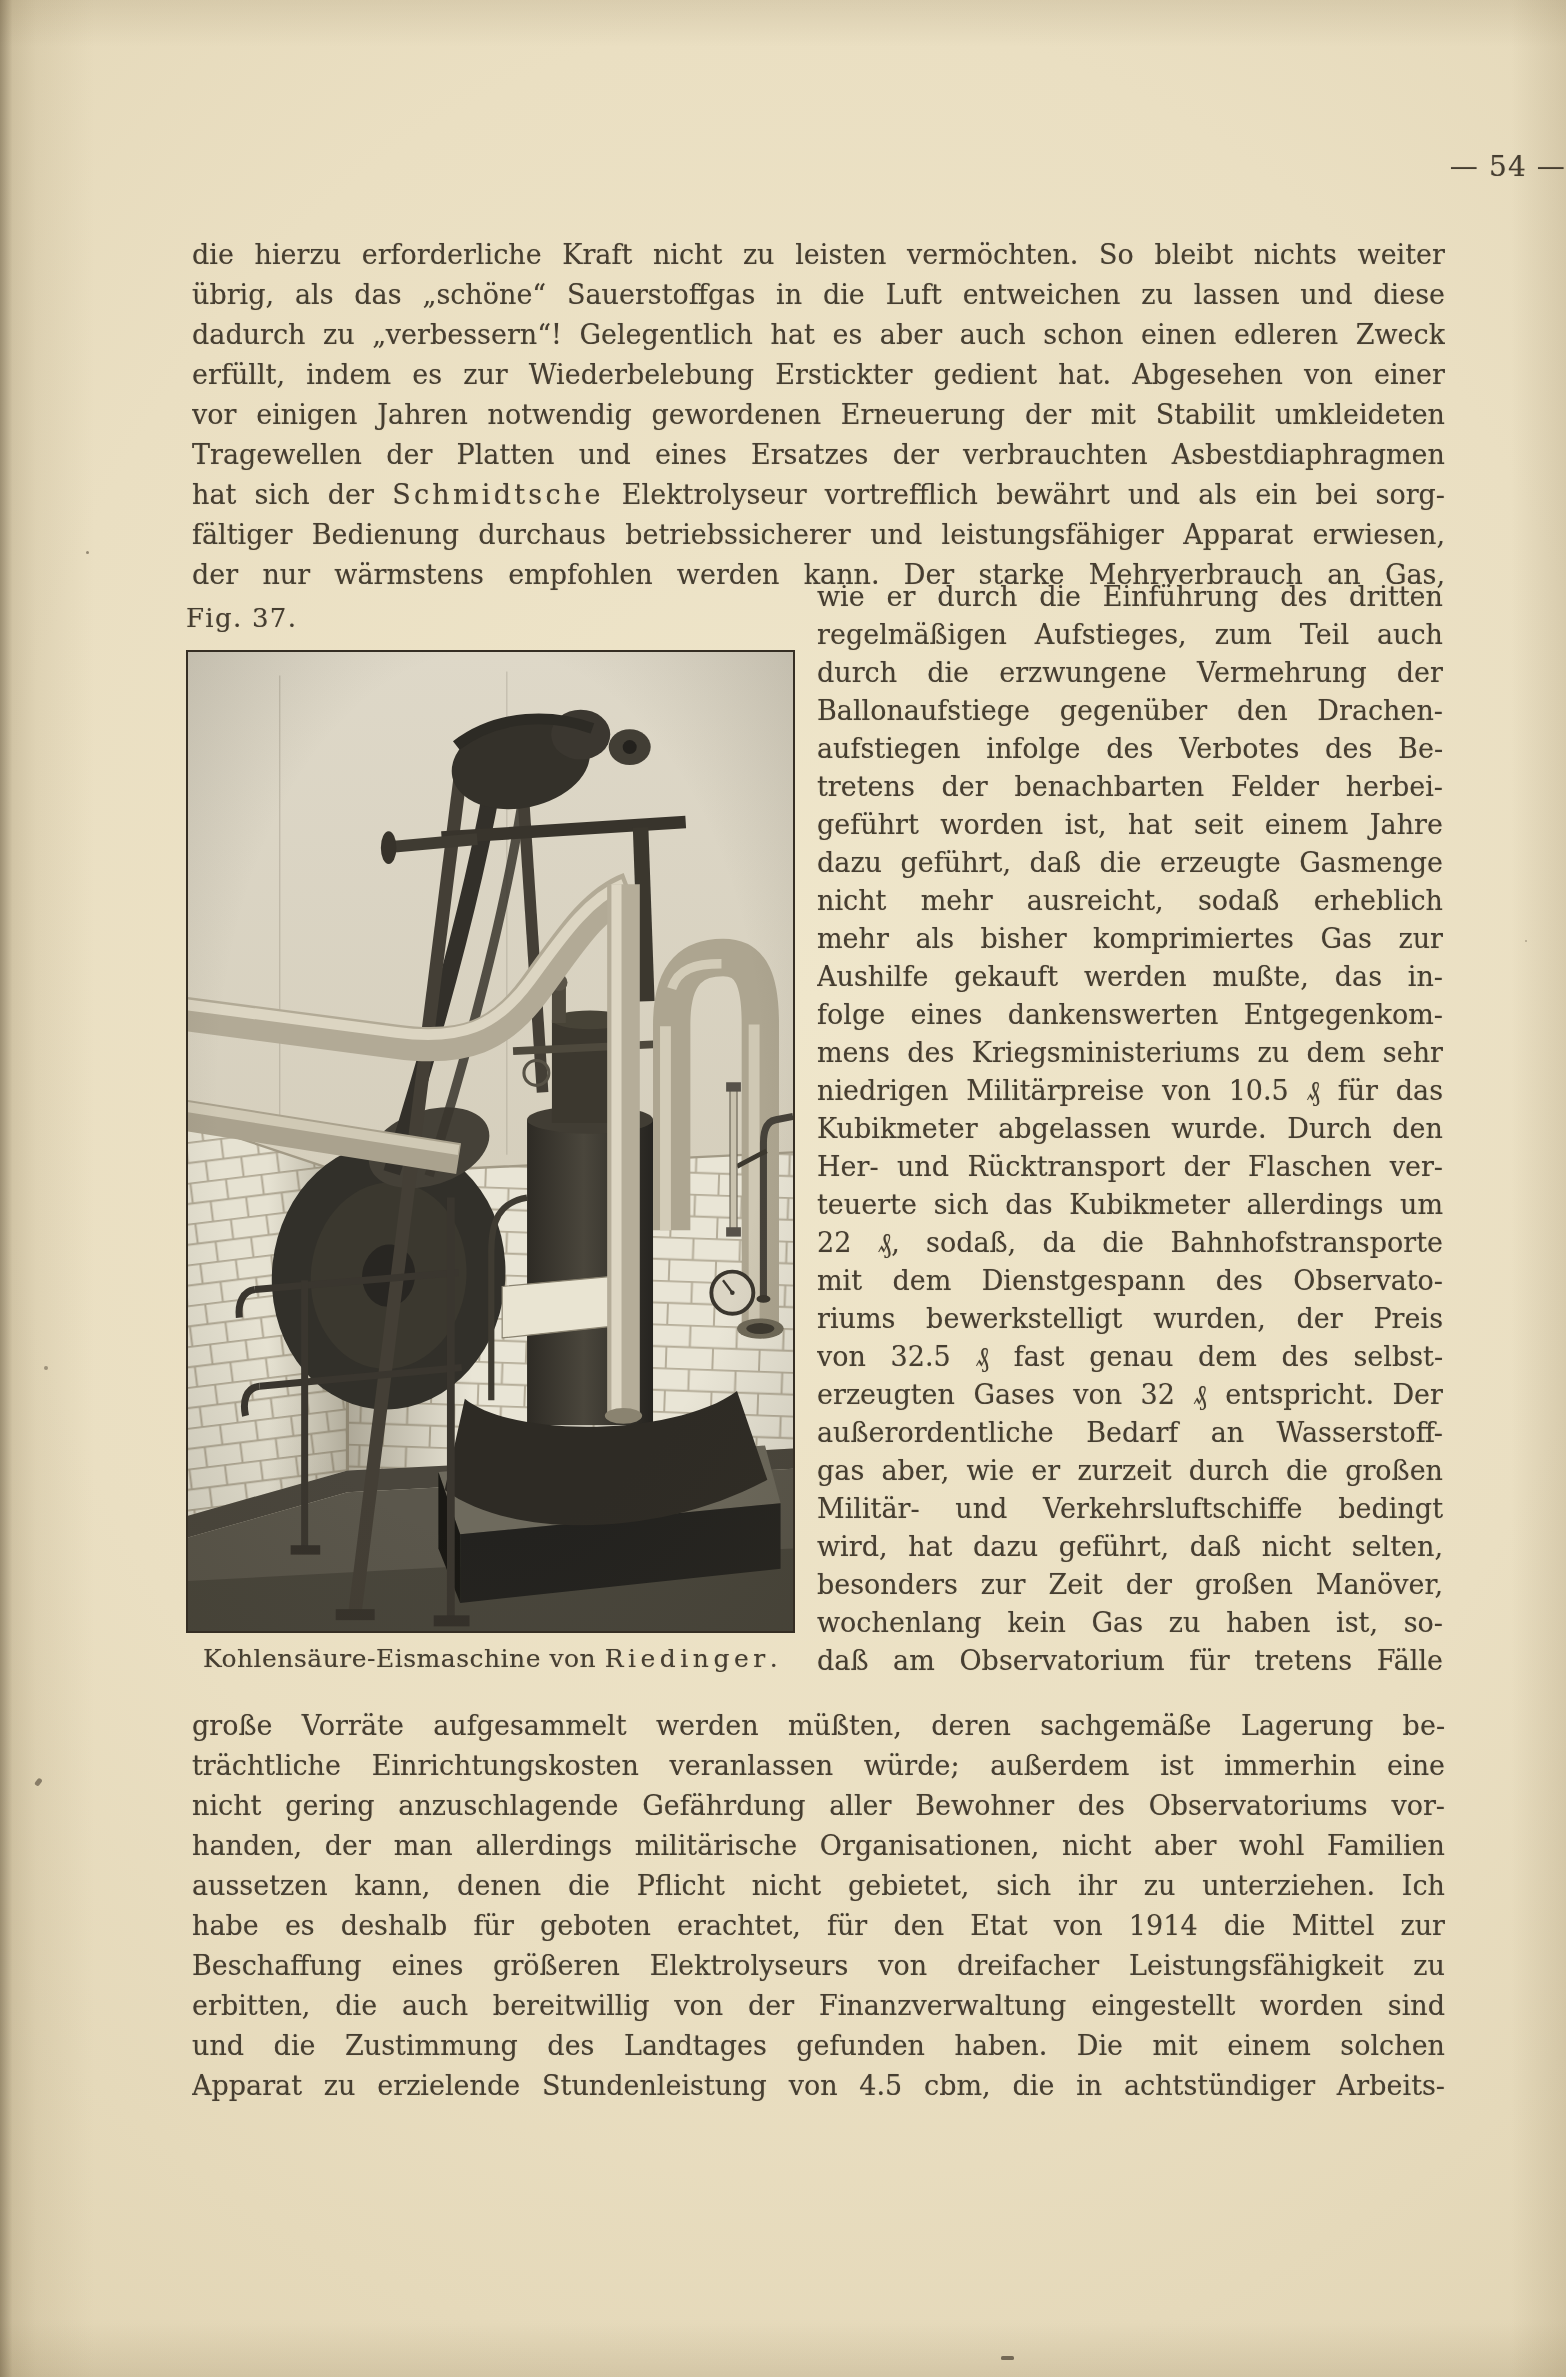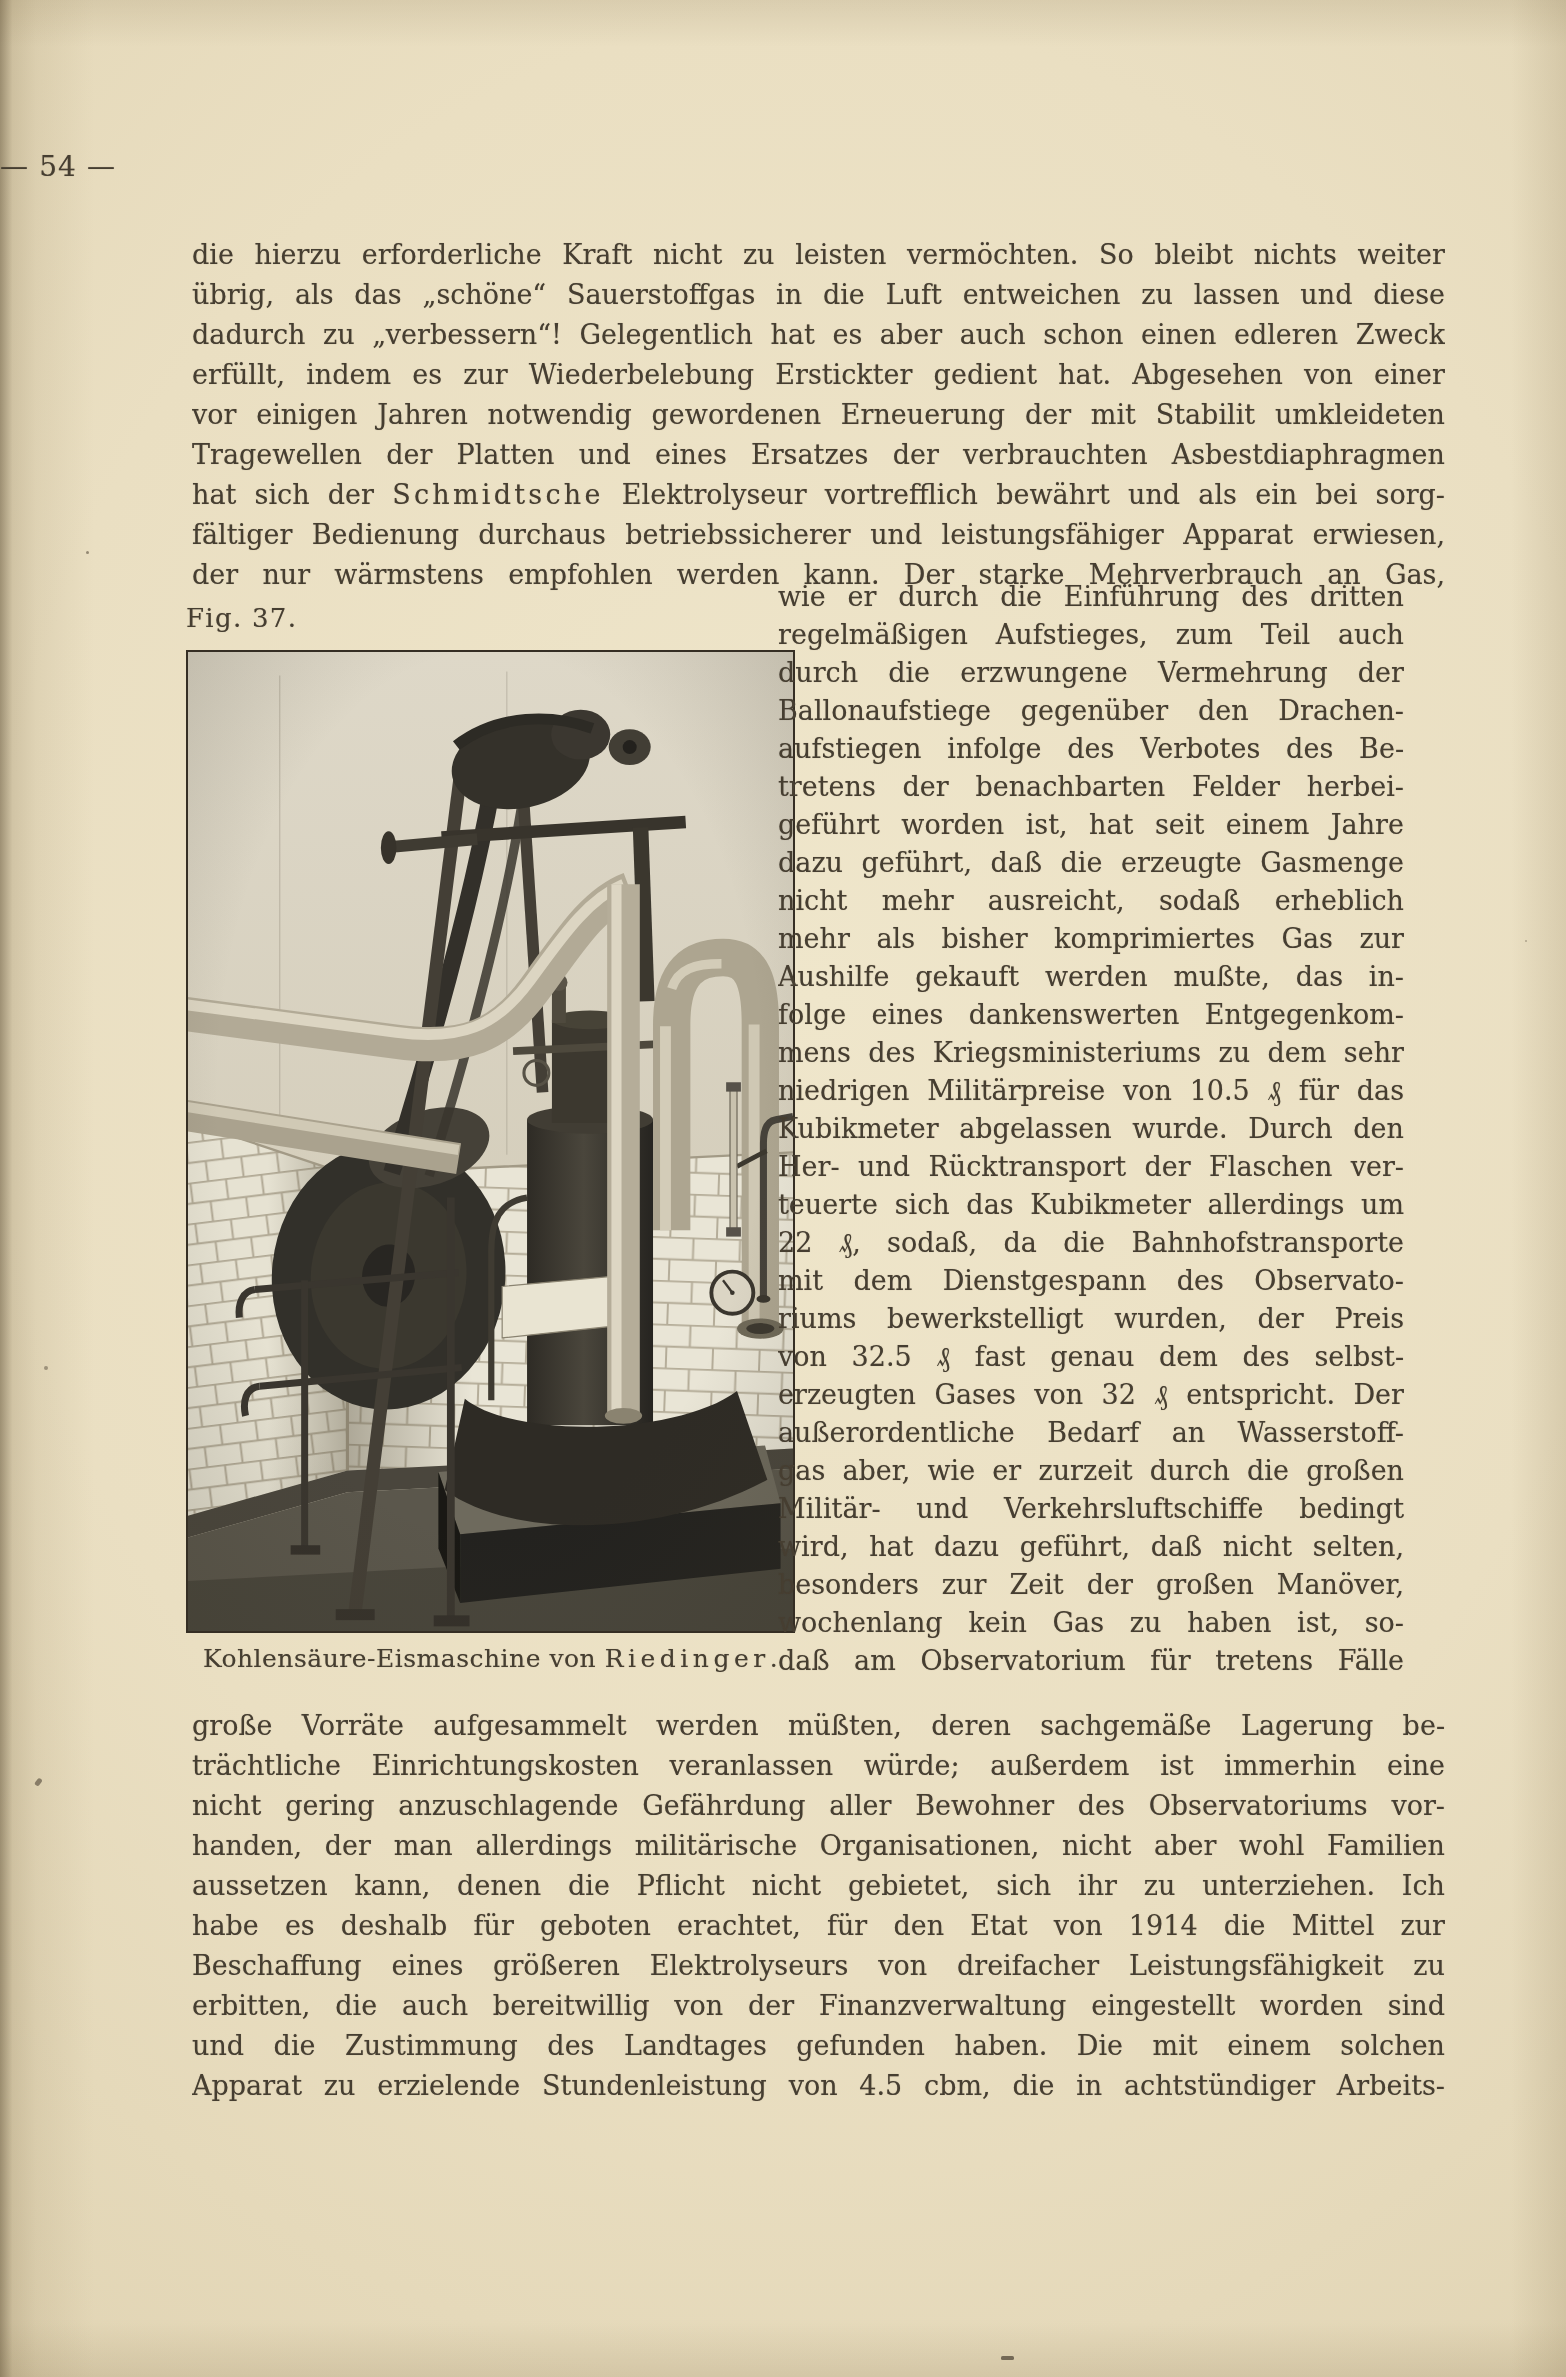--- a/index.html
+++ b/index.html
@@ -14,28 +14,28 @@
     background-image:
       linear-gradient(90deg, rgba(82,66,38,.50) 0px, rgba(120,100,62,.22) 12.5px, rgba(140,120,80,.12) 36px, rgba(0,0,0,0) 94px),
       linear-gradient(270deg, rgba(120,100,62,.16) 0px, rgba(0,0,0,0) 55px),
       linear-gradient(180deg, rgba(120,100,62,.14) 0px, rgba(0,0,0,0) 47px),
       linear-gradient(0deg, rgba(120,100,62,.16) 0px, rgba(0,0,0,0) 55px),
       radial-gradient(95% 75% at 52% 42%, #efe6cb 0%, #eadfc2 55%, #e0d3b2 100%);
   }
   .ink{ text-shadow:0 0 0.8px rgba(70,62,49,.45); }
   .header{
     position:absolute;left:0;top:150px;width:1566px;
-    text-align:left;font-size:28px;letter-spacing:.04em;
+    text-align:right;font-size:28px;letter-spacing:.04em;
   }
   .para{position:absolute;}
   .para1{left:192px;top:235px;width:1253px;font-size:27px;}
   .para2{left:192px;top:1706px;width:1253px;font-size:27px;}
   .para .tline{line-height:40px;height:40px;overflow:hidden;
     text-align:justify;text-align-last:justify;white-space:normal;}
-  .rcol{position:absolute;left:778px;top:578px;width:626px;font-size:27px;}
+  .rcol{position:absolute;left:817px;top:578px;width:626px;font-size:27px;}
   .rcol .tline{line-height:38px;height:38px;overflow:hidden;
     text-align:justify;text-align-last:justify;}
   .emph{letter-spacing:.12em;}
   .fig-label{
     position:absolute;left:186px;top:603px;width:609px;
     font-size:26px;letter-spacing:.05em;
   }
   .figure{
     position:absolute;left:186px;top:650px;width:605px;height:979px;
     border:2.3px solid #352e24;background:#d8d2c1;

